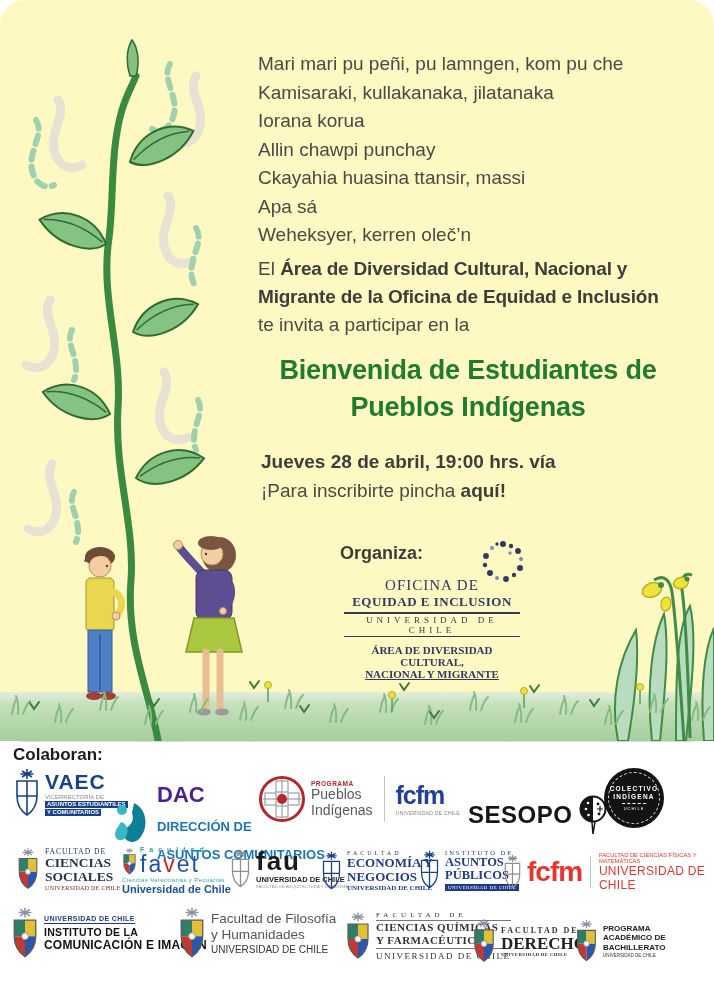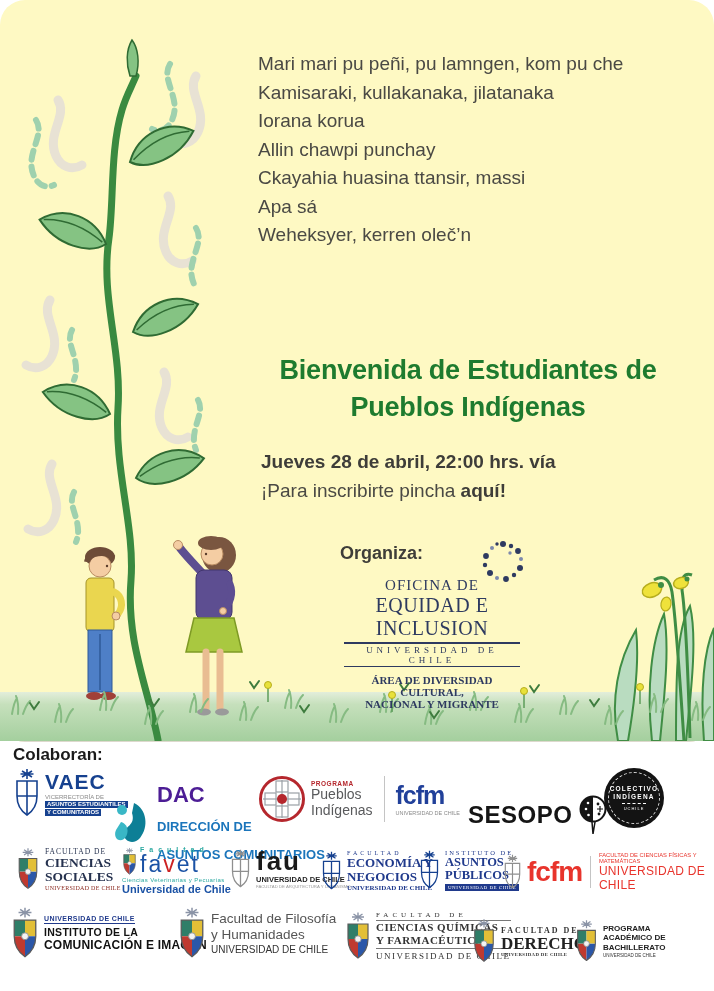--- a/index.html
+++ b/index.html
@@ -16,25 +16,25 @@
   .etitle{left:252px;top:352px;width:432px;text-align:center;font-size:27px;line-height:37px;
           font-weight:bold;color:#1e7b2f;letter-spacing:-0.2px;}
   .sched{left:261px;top:447px;font-size:19px;line-height:29px;color:#3e3d39;font-weight:bold;}
   .signup{left:261px;top:476px;font-size:19px;line-height:29px;color:#4a4944;}
   .signup b{color:#3e3d39;cursor:pointer;}
   .orglabel{left:340px;top:543px;font-size:18px;font-weight:bold;color:#3e3d39;}
   .orgblock{left:344px;top:541px;width:176px;text-align:center;color:#2e3a60;
             font-family:"Liberation Serif",serif;}
   .orgblock .dots{position:absolute;right:-6px;top:-2px;}
   .org-l1{display:block;margin-top:36px;font-size:15px;letter-spacing:1px;}
-  .org-l2{display:block;font-size:20px;letter-spacing:0.5px;}
+  .org-l2{display:block;font-size:13px;letter-spacing:0.5px;font-weight:bold;}
   .org-univ{display:block;font-size:9px;letter-spacing:4px;border-top:2px solid #2e3a60;
             border-bottom:1px solid #2e3a60;padding:1px 0;margin-top:2px;}
   .org-a1{display:block;font-size:11px;font-weight:bold;margin-top:7px;}
-  .org-a2{display:block;font-size:11px;font-weight:bold;}
+  .org-a2{display:block;font-size:11px;font-weight:bold;text-decoration:underline;}
   
   .collab{position:absolute;left:0;top:742px;width:714px;height:249px;background:#fff;}
   .clabel{left:13px;top:3px;font-size:17px;font-weight:bold;color:#1a1a1a;}
   .logo{position:absolute;display:flex;align-items:center;gap:5px;}
   .logo svg{flex-shrink:0;}
   .col{display:flex;flex-direction:column;}
   .vline{width:1px;background:#c4c4c4;margin:0 6px;}
   
   .vaec-acr{font-size:21px;font-weight:bold;color:#16418f;letter-spacing:1px;line-height:1;}
   .vaec-s1{font-size:6px;color:#8a8a8a;margin-top:2px;}
@@ -270,27 +270,33 @@
     <div class="abs greet">
       <span>Mari mari pu peñi, pu lamngen, kom pu che</span>
       <span>Kamisaraki, kullakanaka, jilatanaka</span>
       <span>Iorana korua</span>
       <span>Allin chawpi punchay</span>
       <span>Ckayahia huasina ttansir, massi</span>
       <span>Apa sá</span>
       <span>Weheksyer, kerren oleč’n</span>
     </div>
 
+    <div class="abs invite">
+      <div><span>El</span>
+        <b>Área de Diversidad Cultural, Nacional y</b></div>
+      <div><b>Migrante de la Oficina de Equidad e Inclusión</b></div>
+      <div><span>te invita a participar en la</span></div>
+    </div>
 
     <div class="abs etitle">
       <div>Bienvenida de Estudiantes de</div>
       <div>Pueblos Indígenas</div>
     </div>
 
-    <div class="abs sched">Jueves 28 de abril, 22:00 hrs. vía</div>
+    <div class="abs sched">Jueves 28 de abril, 19:00 hrs. vía</div>
     <div class="abs signup">
       <span>¡Para inscribirte pincha</span>
       <b>aquí!</b>
     </div>
 
     <div class="abs orglabel">Organiza:</div>
     <div class="abs orgblock">
       <svg class="dots" width="46" height="46" viewBox="0 0 46 46">
         <g fill="#2e3a60">
           <circle cx="23" cy="5" r="3"></circle>

